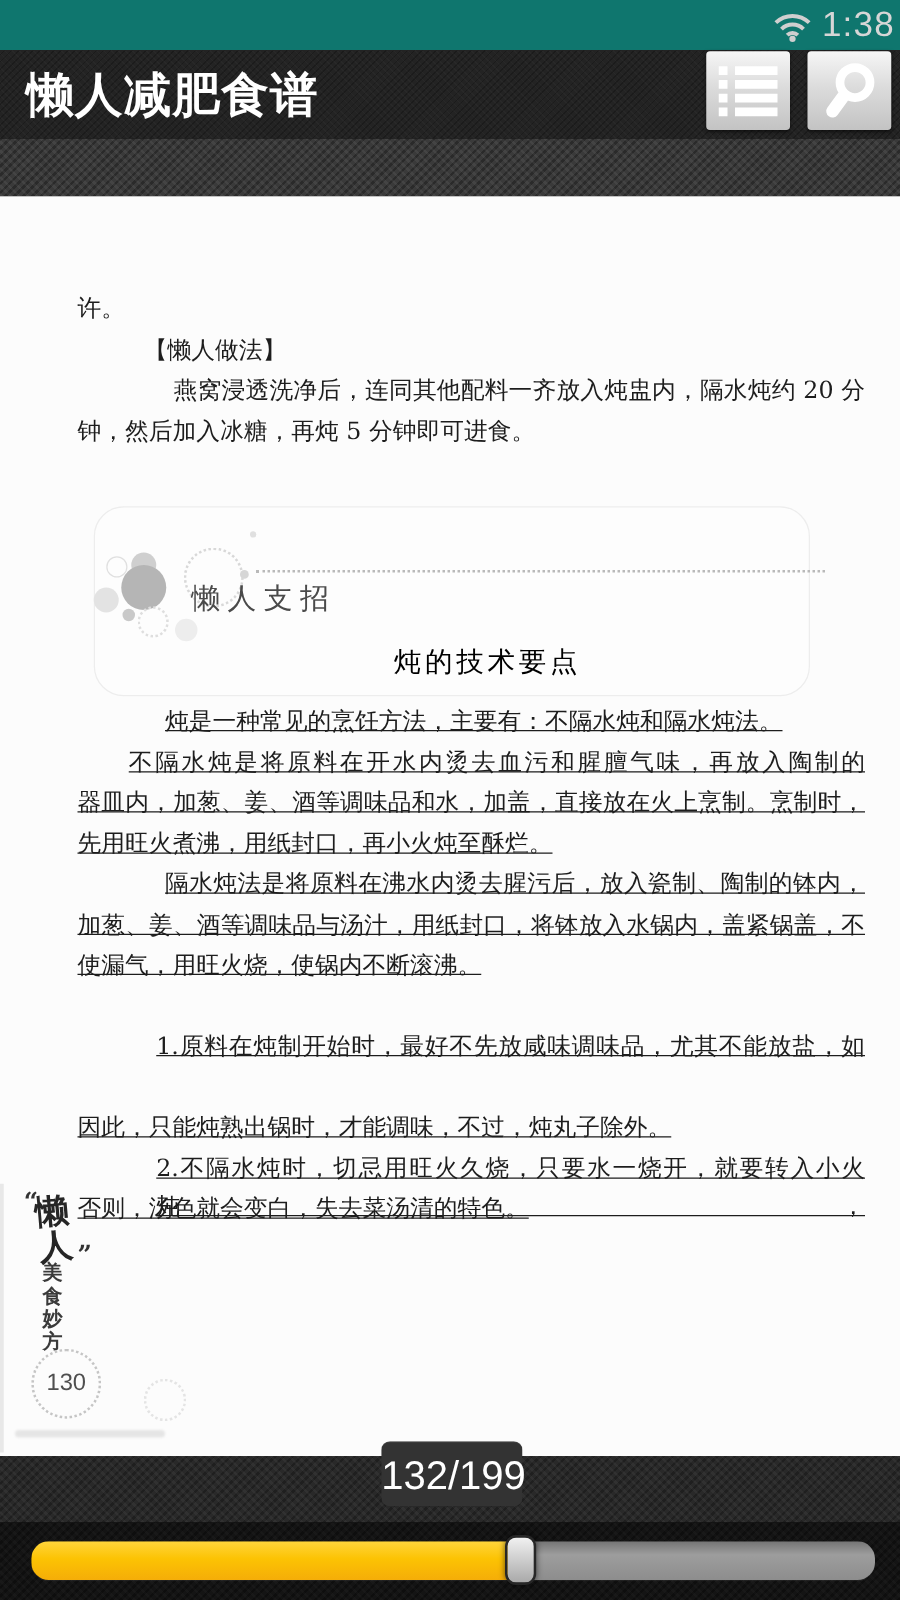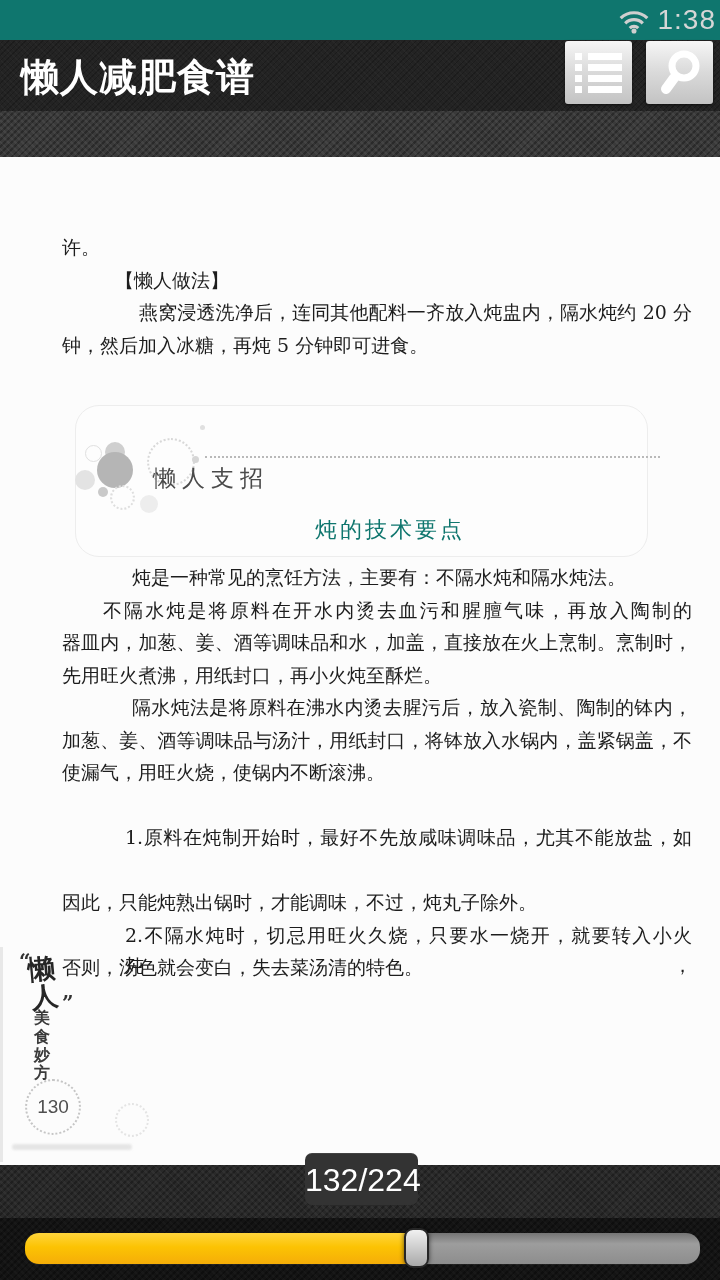--- a/index.html
+++ b/index.html
@@ -35,33 +35,33 @@
   .texture-strip { position:absolute; left:0; top:111px; width:720px; height:46px; background-color:#3a3a3a;
     background-image:
       repeating-linear-gradient(45deg, rgba(255,255,255,.05) 0 2px, transparent 2px 5px),
       repeating-linear-gradient(-45deg, rgba(0,0,0,.28) 0 2px, transparent 2px 5px); }
 
   
   .book-page { position:absolute; left:0; top:157px; width:720px; height:1008px; background:#fcfcfc;
     font-family:"DejaVu Serif","Liberation Serif",serif; color:#1d1d1d; }
   .tl, .bl { position:absolute; left:62px; width:630px; font-size:19px; }
   .tl { line-height:28px; }
-  .bl { line-height:30px; }
+  .bl { line-height:30px;text-decoration:underline; }
   .just { text-align:justify; text-align-last:justify; }
 
   
   .tip-panel { position:absolute; left:75px; top:248px; width:573px; height:152px;
     border:1px solid #ededed; border-radius:24px; background:#fdfdfd; }
   .bubble { position:absolute; border-radius:50%; }
   .dotline { position:absolute; left:205px; top:299px; width:455px; height:0;
     border-top:2px dotted #b9b9b9; }
   .tip-label { position:absolute; left:153px; top:306px; font-size:23px; letter-spacing:6px;
     color:#4a4a4a; font-family:"Liberation Sans",sans-serif; z-index:3; }
   .tip-subtitle { position:absolute; left:390px; top:358px; transform:translateX(-50%);
-    font-size:22px; letter-spacing:3px; color:#0f766e; font-family:"Liberation Sans",sans-serif; white-space:nowrap; }
+    font-size:22px; letter-spacing:3px; color:#000000; font-family:"Liberation Sans",sans-serif; white-space:nowrap; }
 
   
   .stamp { position:absolute; left:0; top:0; }
   .stamp-q { position:absolute; font-size:20px; color:#333; font-weight:bold; }
   .stamp-big { position:absolute; font-size:27px; color:#262626; font-weight:bold;
     font-family:"DejaVu Serif",serif; }
   .stamp-small { position:absolute; left:34px; font-size:16px; color:#3a3a3a; font-weight:bold; }
   .dotted-circle { position:absolute; border-radius:50%; border:2px dotted #c5c5c5; }
   .stamp-page-num { position:absolute; left:25px; top:939px; width:56px; text-align:center;
     font-size:19px; color:#4f4f4f; font-family:"Liberation Sans",sans-serif; }
@@ -185,21 +185,21 @@
       <div class="dotted-circle" style="left:25px; top:922px; width:56px; height:56px;"></div>
       <div class="stamp-page-num">130</div>
       <div class="dotted-circle" style="left:115px; top:946px; width:34px; height:34px; border-color:#e4e4e4;"></div>
     </div>
 
     <div class="scan-streak"></div>
     <div class="scan-edge"></div>
   </div>
 
   <div class="footer-band"></div>
-  <div class="page-badge">132/224</div>
+  <div class="page-badge">132/199</div>
 
   <div class="seek-strip">
     <div class="seek-track">
       <div class="seek-fill"></div>
       <div class="seek-rest"></div>
     </div>
     <div class="seek-thumb"></div>
   </div>
 
 </div>

